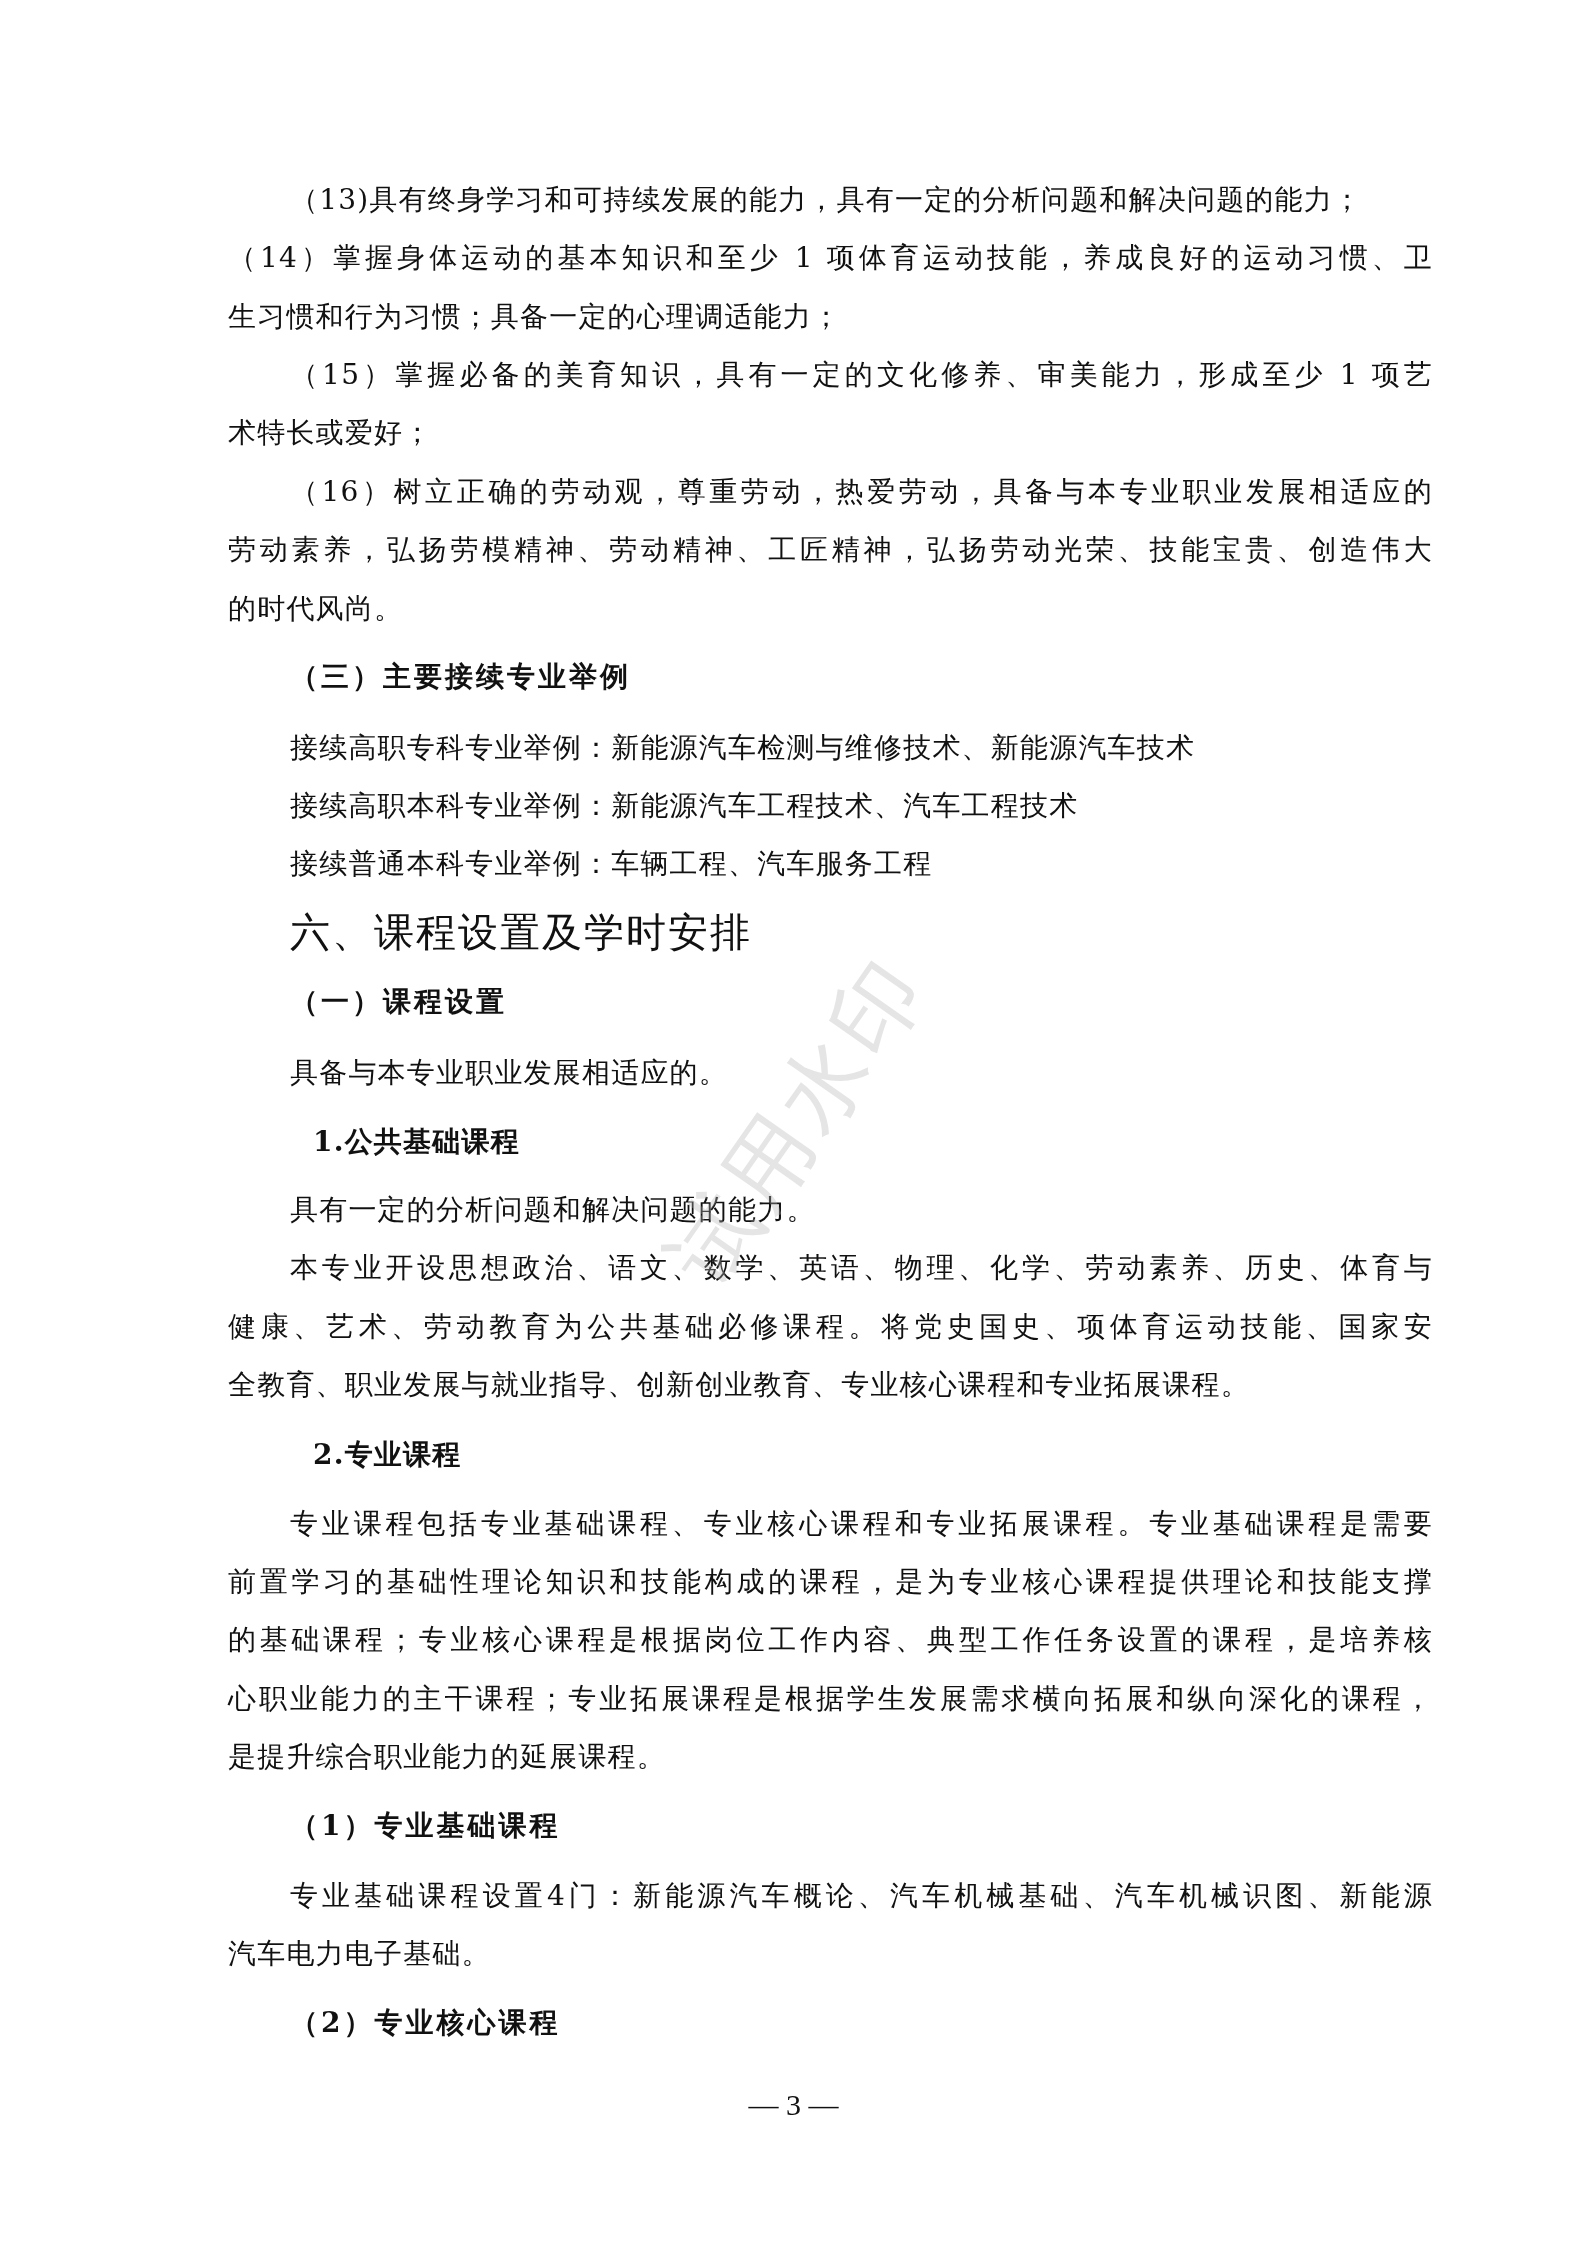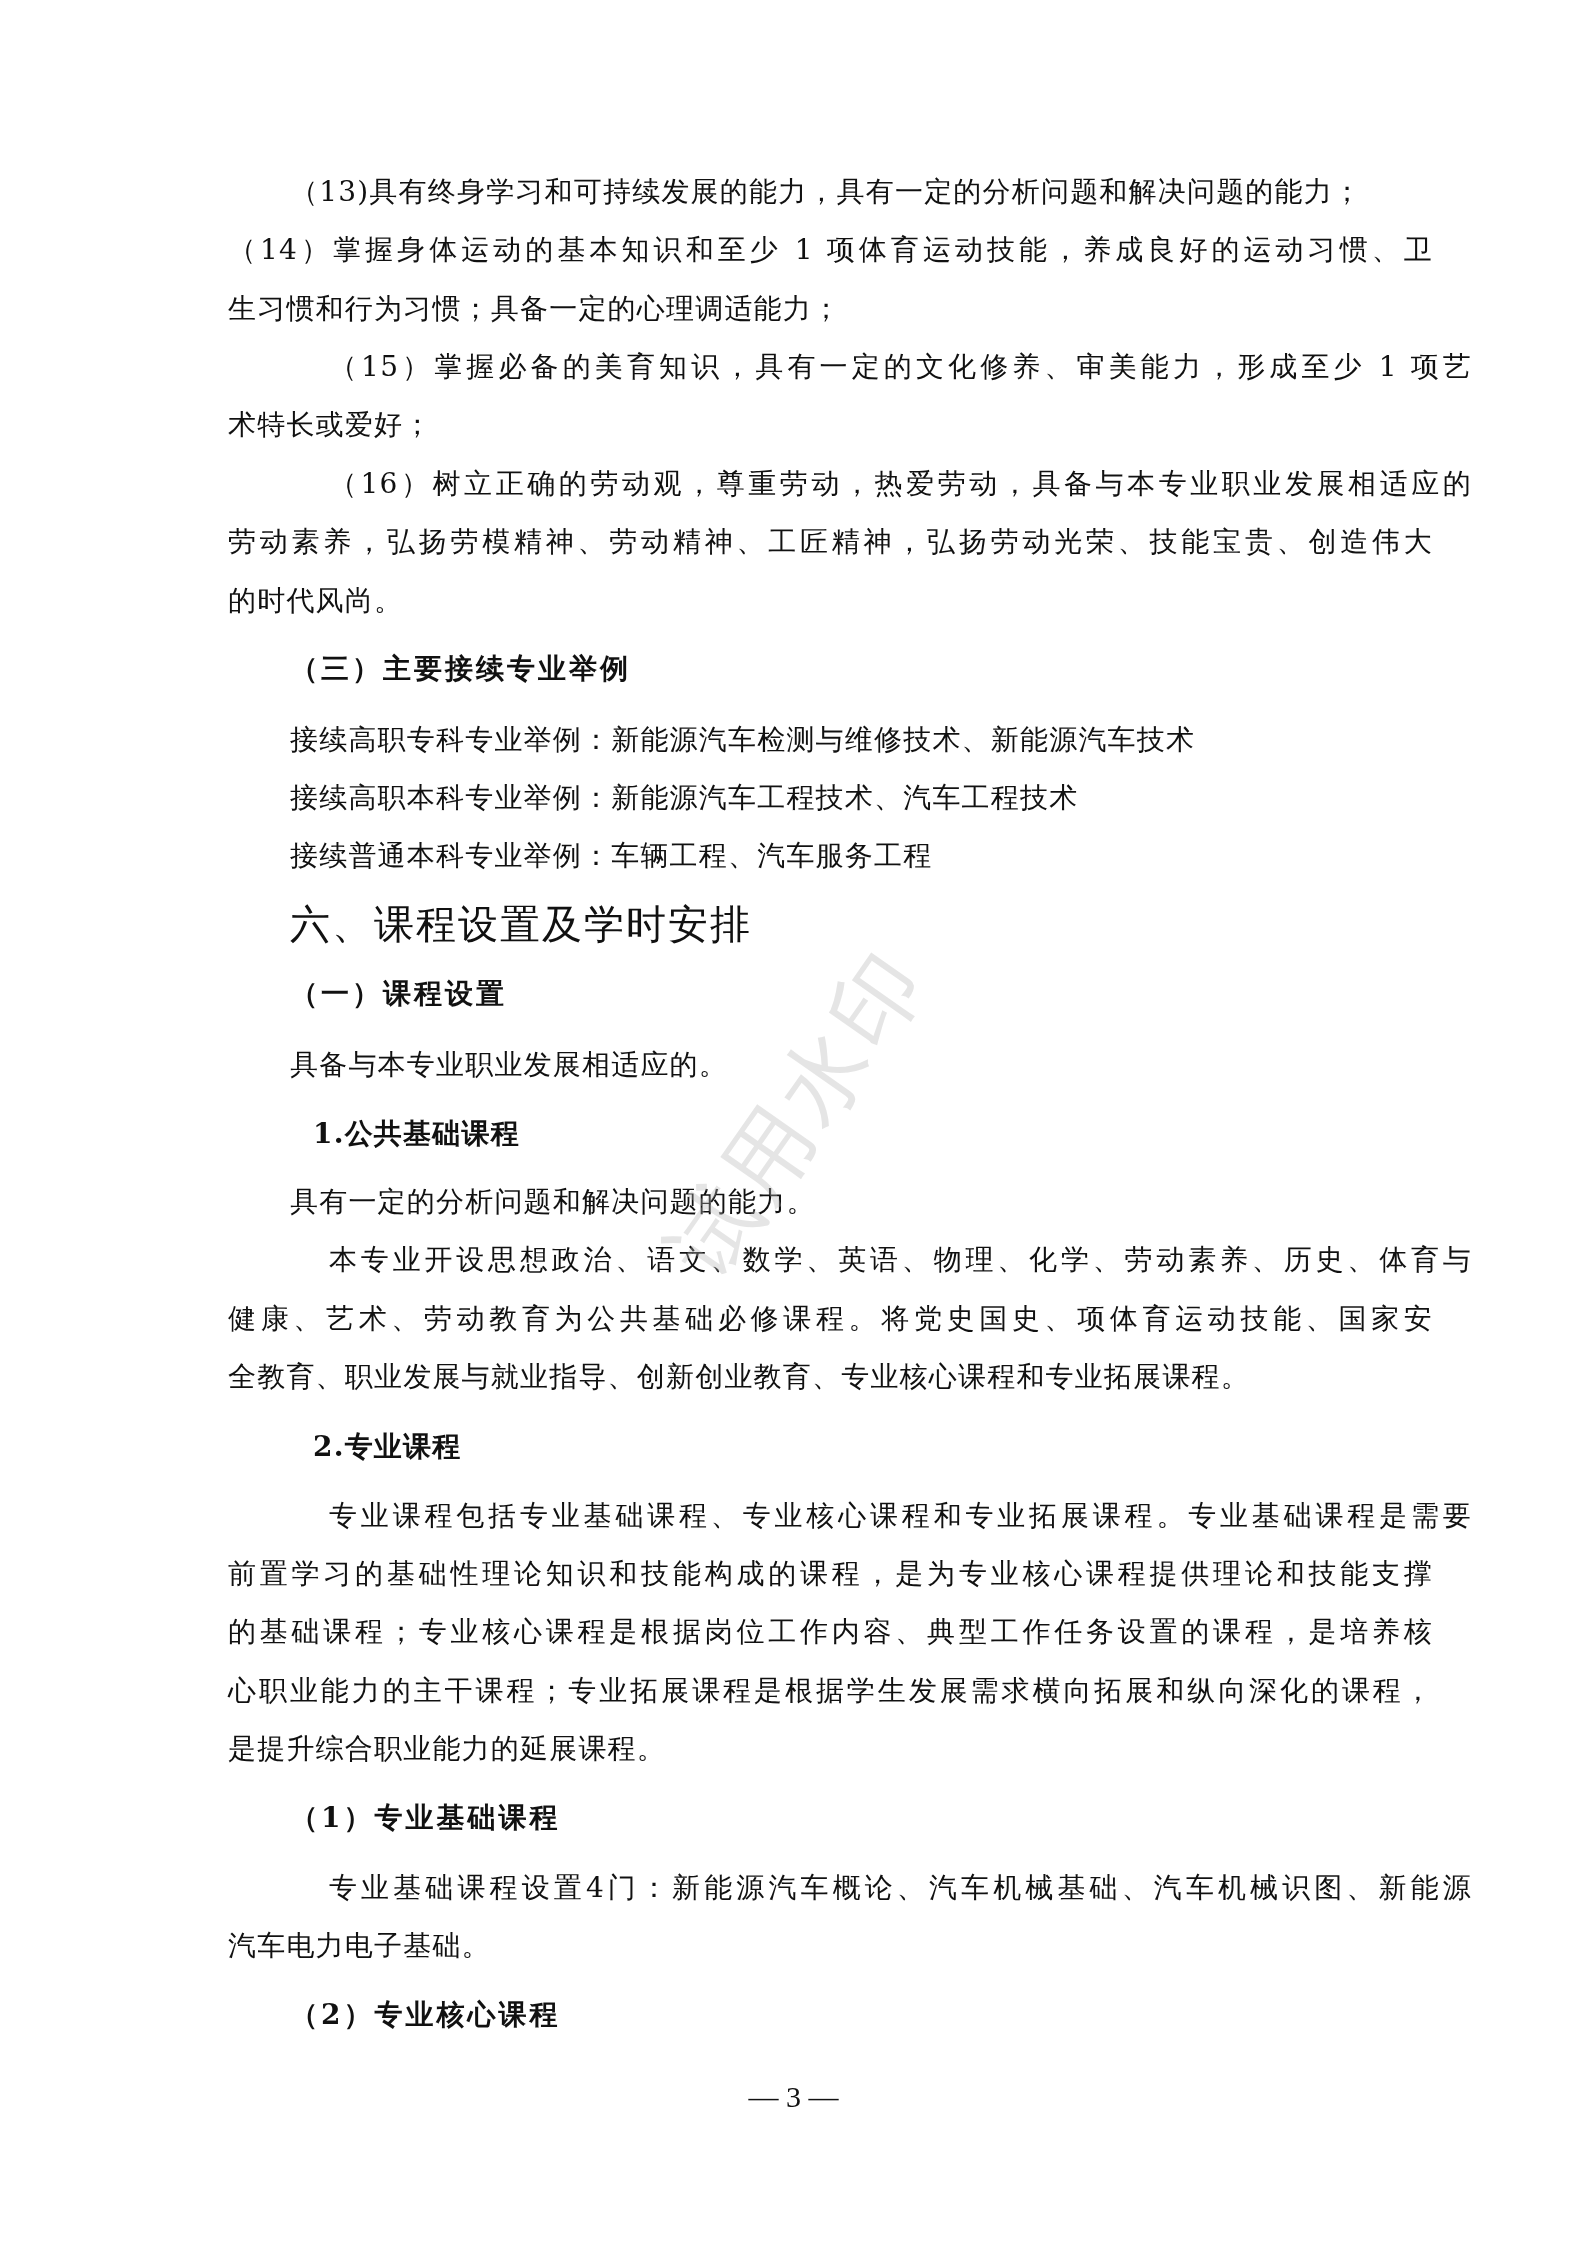--- a/index.html
+++ b/index.html
@@ -1,22 +1,22 @@
 <!DOCTYPE html>
 <html><head>
 <meta charset="utf-8">
 <style>
   html, body { margin: 0; padding: 0; background: #ffffff; }
   body { width: 1587px; height: 2245px; position: relative; overflow: hidden;
          font-family: "DejaVu Serif", "Liberation Serif", serif; color: #111; }
-  .page { position: absolute; left: 0; top: 4px; width: 1587px; height: 1735px; }
+  .page { position: absolute; left: 0; top: 12px; width: 1587px; height: 1735px; }
   .line { position: absolute; left: 228px; white-space: nowrap; font-size: 28px; line-height: 36px; letter-spacing: 1.2px; }
   .ind { left: 290px; }
   .just { width: 1205px; text-align-last: justify; text-align: justify; }
-  .just.ind { width: 1143px; margin-left: 39px; }
+  .just.ind { width: 1143px; }
   .h-kai { font-family: "DejaVu Serif", serif; font-weight: bold; letter-spacing: 3px; text-align: right; }
   .h-sans { font-family: "DejaVu Sans", "Liberation Sans", sans-serif; font-size: 40px; letter-spacing: 2px; }
   .h-bold { font-weight: bold; margin-left: 23px; }
   .watermark { position: absolute; left: 610px; top: 1050px; font-family: "DejaVu Sans", sans-serif;
                font-size: 88px; color: rgba(180,180,180,0.35); transform: rotate(-55deg);
                transform-origin: center; letter-spacing: 6px; pointer-events: none; white-space: nowrap; }
   .pagenum { position: absolute; left: 0; width: 1587px; top: 2076px; text-align: center;
              font-family: "Liberation Serif", serif; font-size: 30px; }
 </style>
 </head>

